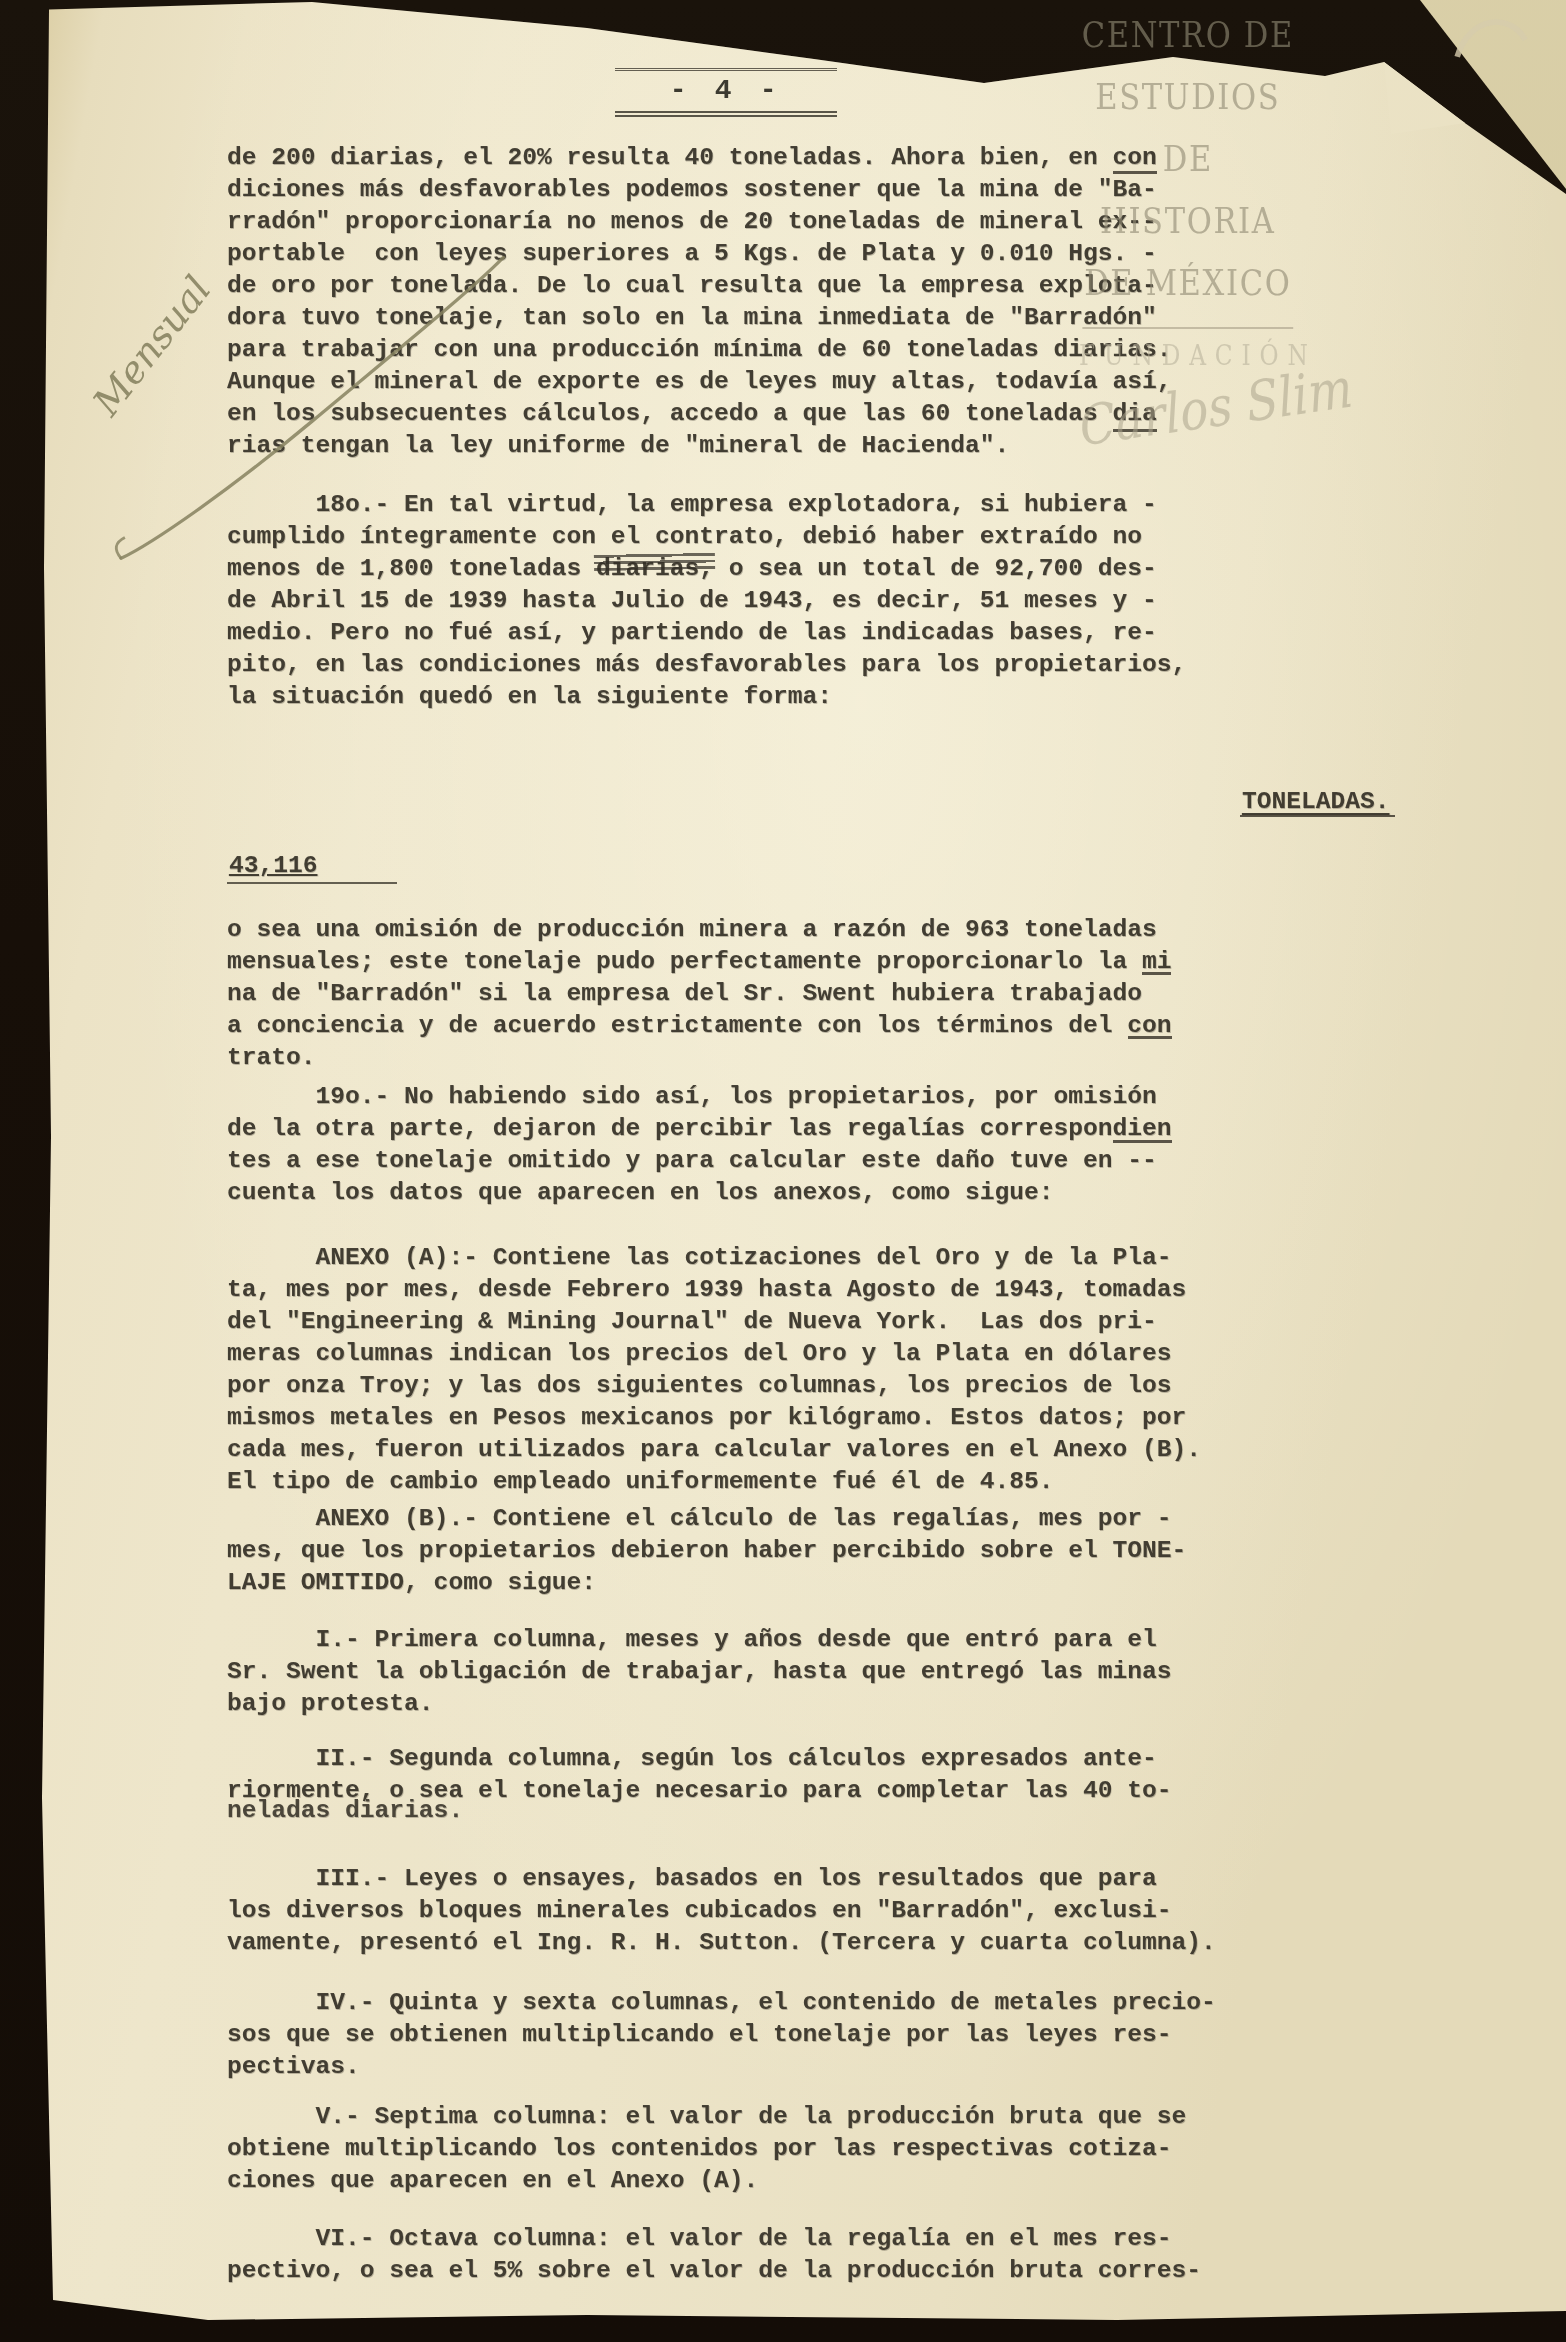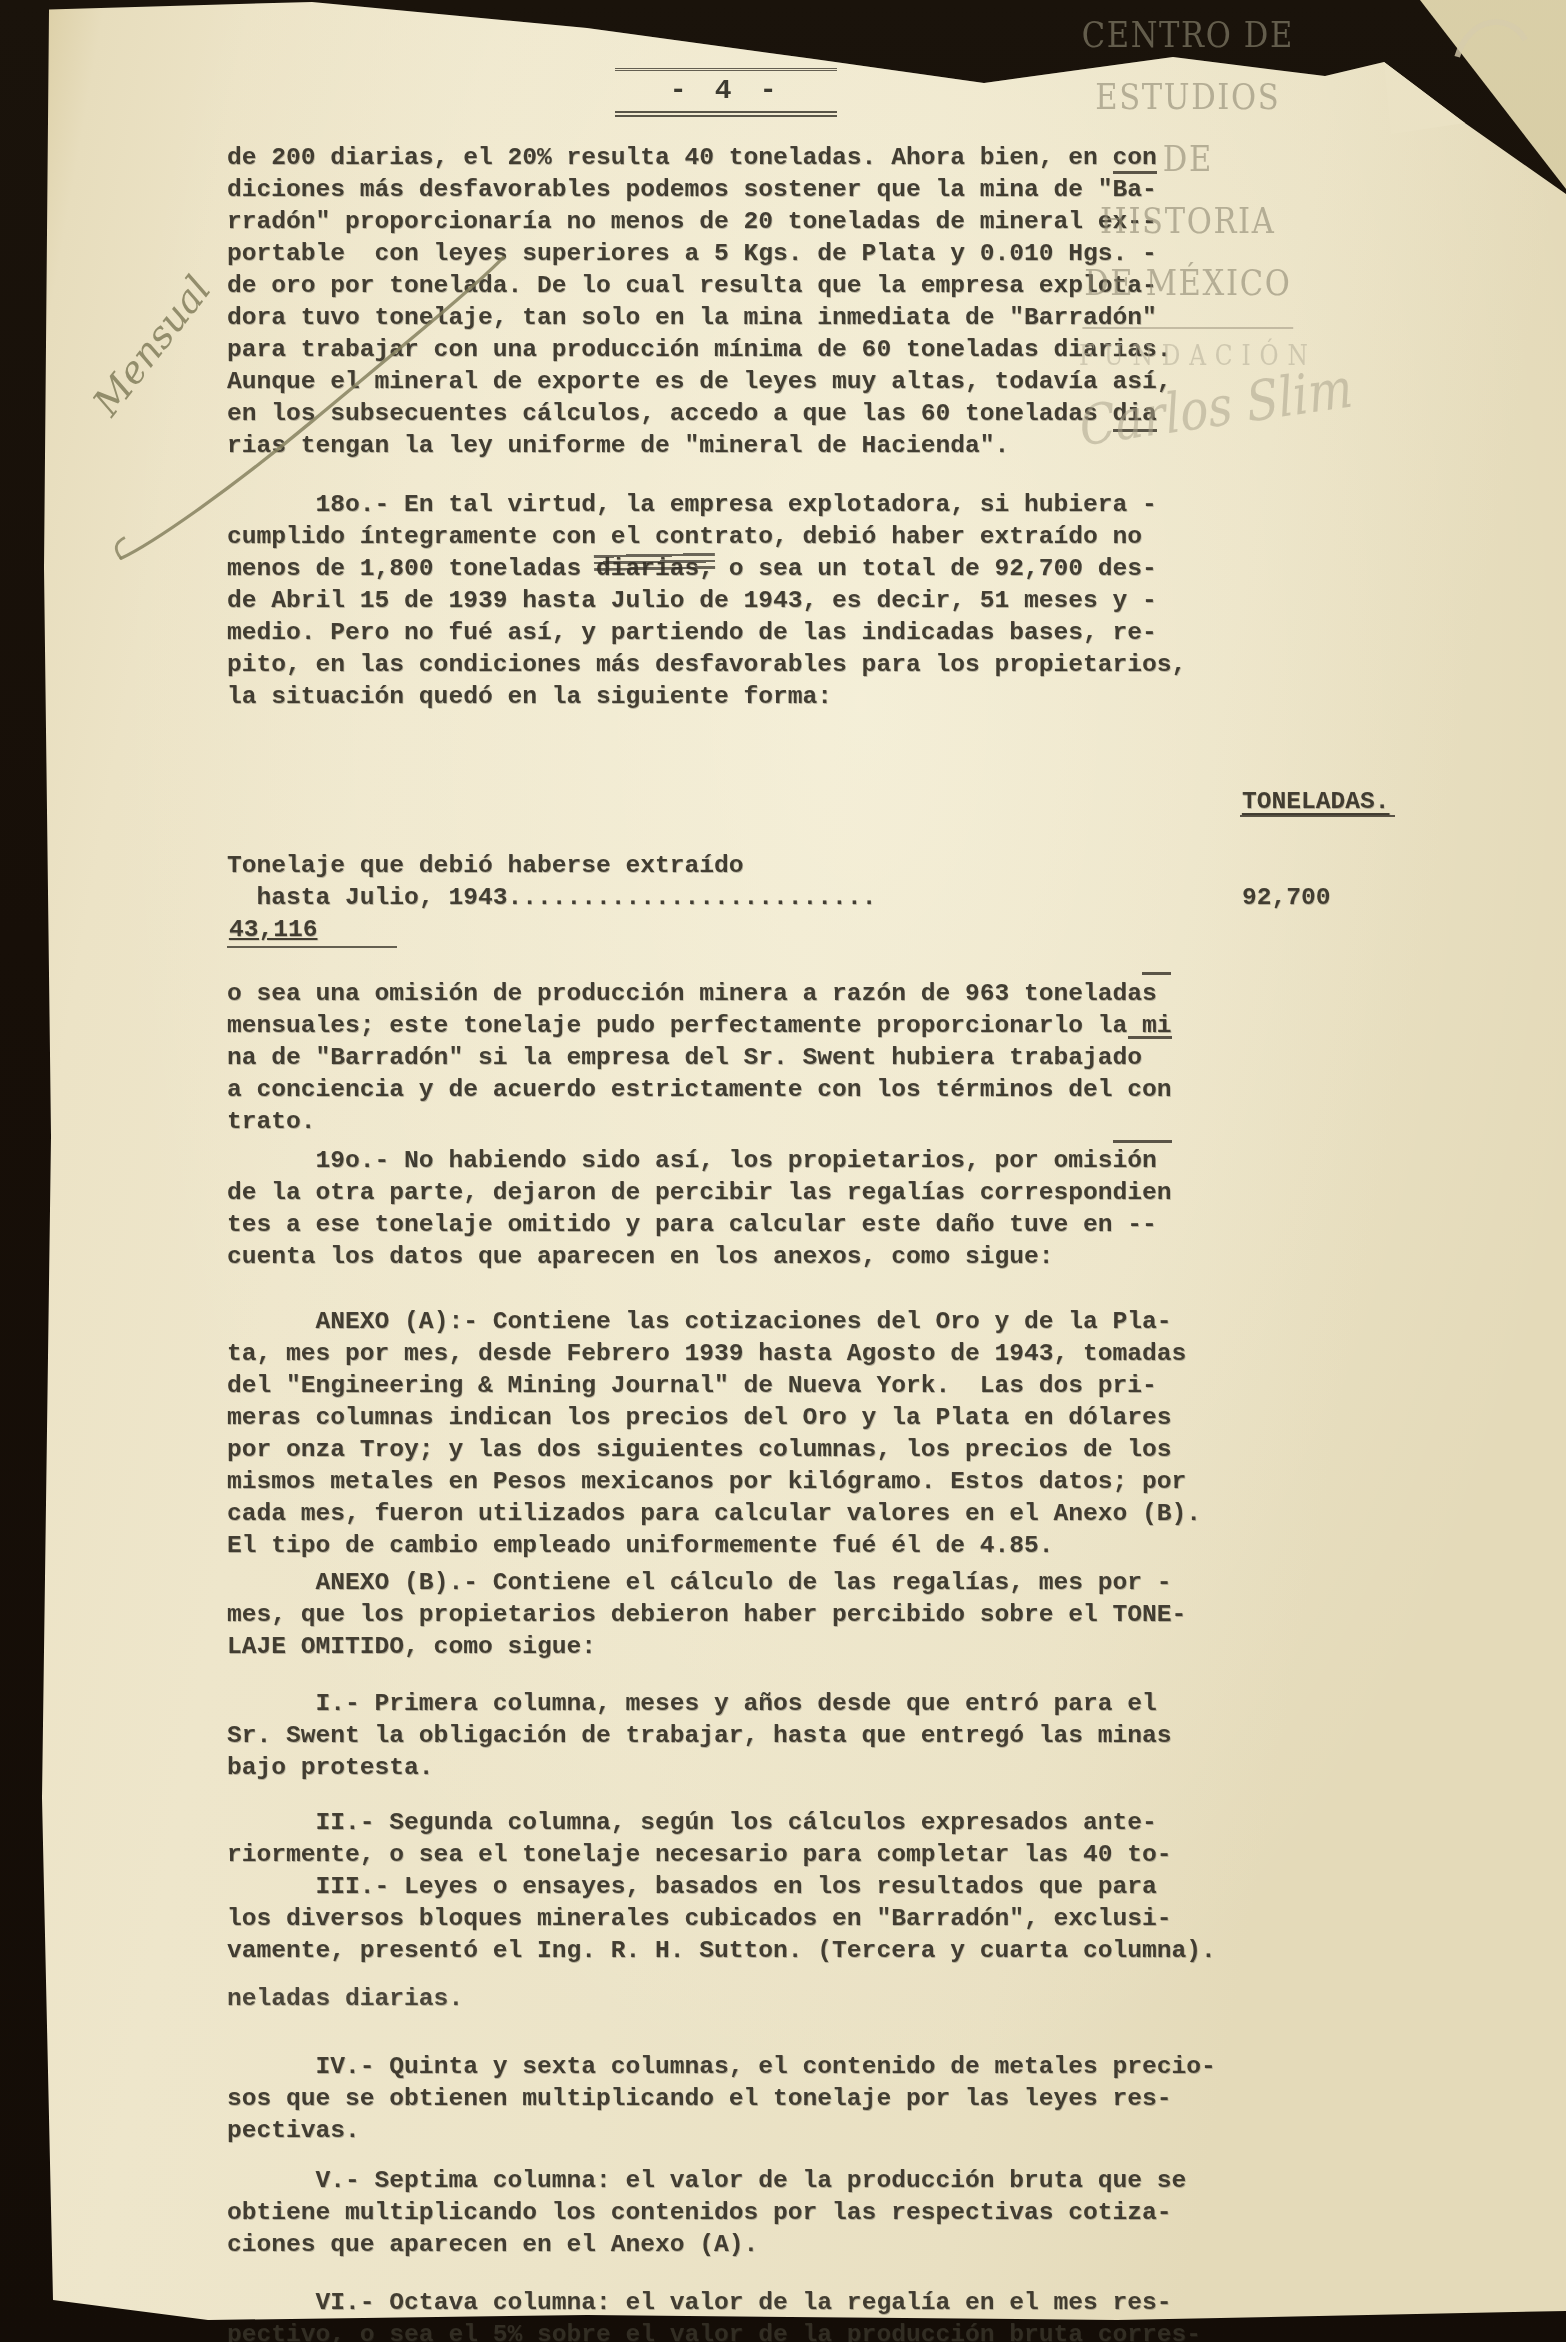--- a/index.html
+++ b/index.html
@@ -96,25 +96,20 @@
 de Abril 15 de 1939 hasta Julio de 1943, es decir, 51 meses y -
 medio. Pero no fué así, y partiendo de las indicadas bases, re-
 pito, en las condiciones más desfavorables para los propietarios,
 la situación quedó en la siguiente forma:</div>
 
       <div class="tbl">
         <div class="para tbl-header">
           <span>TONELADAS.</span>
         </div>
         <div class="trow">
-          <div class="para tlabel">Tonelaje que debió haberse extraído
-  hasta Julio, 1943.........................</div>
-          <div class="para tval">92,700</div>
-        </div>
-        <div class="trow">
           <div class="para tval u">43,116</div>
         </div>
       </div>
 
       <div class="para g8">o sea una omisión de producción minera a razón de 963 toneladas
 mensuales; este tonelaje pudo perfectamente proporcionarlo la mi
 na de "Barradón" si la empresa del Sr. Swent hubiera trabajado
 a conciencia y de acuerdo estrictamente con los términos del con
 trato.</div>
       <div class="para g35">      19o.- No habiendo sido así, los propietarios, por omisión
@@ -130,24 +125,24 @@
 cada mes, fueron utilizados para calcular valores en el Anexo (B).
 El tipo de cambio empleado uniformemente fué él de 4.85.</div>
       <div class="para g27">      ANEXO (B).- Contiene el cálculo de las regalías, mes por -
 mes, que los propietarios debieron haber percibido sobre el TONE-
 LAJE OMITIDO, como sigue:</div>
       <div class="para g24">      I.- Primera columna, meses y años desde que entró para el
 Sr. Swent la obligación de trabajar, hasta que entregó las minas
 bajo protesta.</div>
       <div class="para">      II.- Segunda columna, según los cálculos expresados ante-
 riormente, o sea el tonelaje necesario para completar las 40 to-</div>
+      <div class="para overlap g38">neladas diarias.</div>
       <div class="para g30">      III.- Leyes o ensayes, basados en los resultados que para
 los diversos bloques minerales cubicados en "Barradón", exclusi-
 vamente, presentó el Ing. R. H. Sutton. (Tercera y cuarta columna).</div>
-      <div class="para overlap g38">neladas diarias.</div>
       <div class="para g19">      IV.- Quinta y sexta columnas, el contenido de metales precio-
 sos que se obtienen multiplicando el tonelaje por las leyes res-
 pectivas.</div>
       <div class="para g27">      V.- Septima columna: el valor de la producción bruta que se
 obtiene multiplicando los contenidos por las respectivas cotiza-
 ciones que aparecen en el Anexo (A).</div>
       <div class="para">      VI.- Octava columna: el valor de la regalía en el mes res-
 pectivo, o sea el 5% sobre el valor de la producción bruta corres-</div>
     </div>
 

